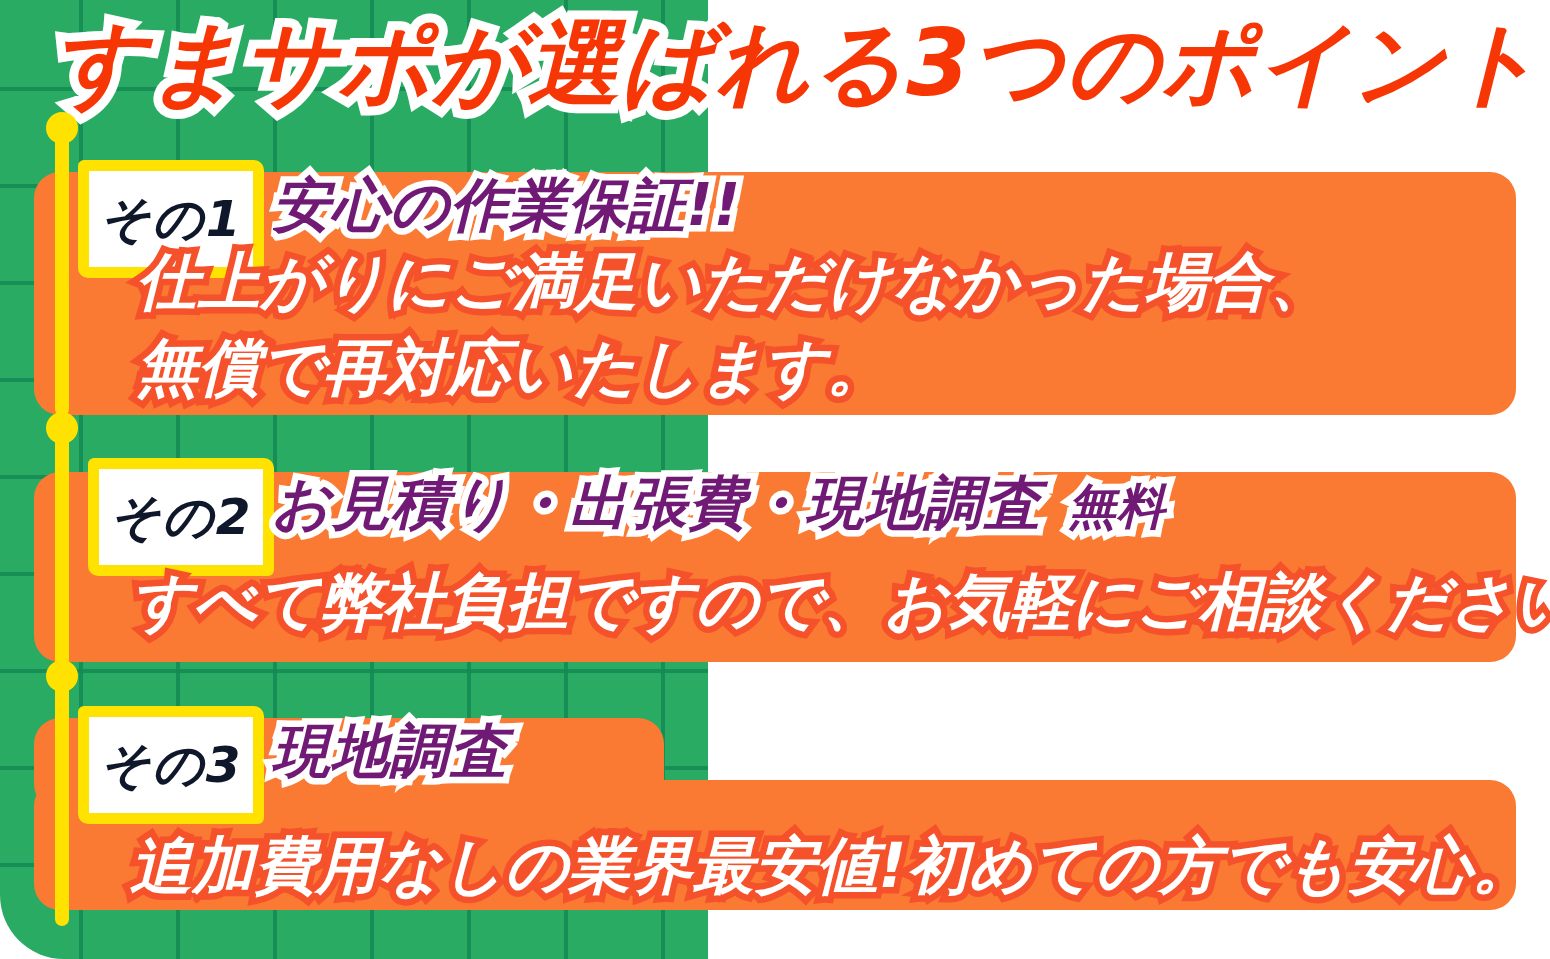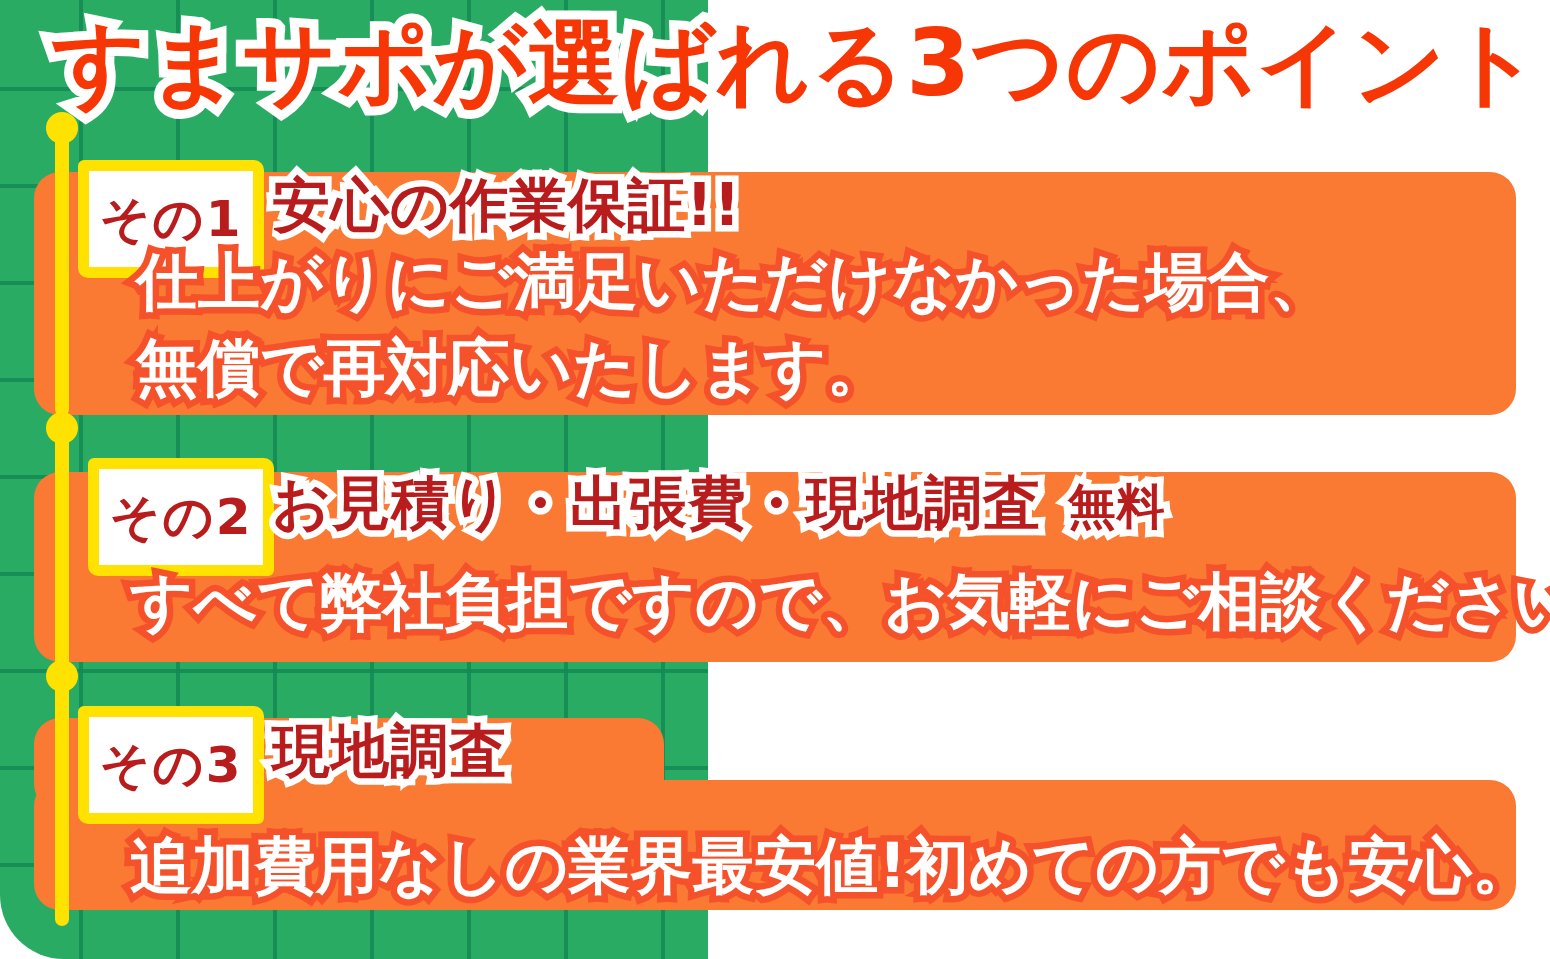--- a/index.html
+++ b/index.html
@@ -1,19 +1,19 @@
 <!DOCTYPE html>
 <html><head>
 <meta charset="utf-8">
 <style>
   * { margin:0; padding:0; box-sizing:border-box; }
   html,body { width:1550px; height:959px; background:#ffffff; overflow:hidden; }
   body { font-family:"DejaVu Sans", sans-serif; }
 
-  #stage { position:relative; width:1550px; height:959px; background:#ffffff; }
+  #stage { position:relative; width:1550px; height:959px; background:#ffffff;font-style:italic; }
 
   
   .green-panel{
     position:absolute; left:0; top:0; width:708px; height:959px;
     background:#2aab63;
     border-bottom-left-radius:64px;
     overflow:hidden;
   }
   .green-grid{
     position:absolute; inset:0;
@@ -56,29 +56,29 @@
   
   .flag{
     position:absolute; z-index:4;
     width:186px; height:118px;
     background:#ffffff;
     border:11px solid #ffe200;
     border-radius:6px 10px 6px 10px;
     display:flex; align-items:center; justify-content:center;
   }
   .flag-label{
-    color:#b91c1c; font-weight:bold; font-size:50px; line-height:50px;
+    color:#0f172a; font-weight:bold; font-size:50px; line-height:50px;
     letter-spacing:2px; white-space:nowrap;
   }
 
   
   .headline{
     position:absolute; z-index:5;
     font-size:58px; line-height:66px; font-weight:bold;
-    color:#b91c1c; white-space:nowrap; letter-spacing:1px;
+    color:#701a75; white-space:nowrap; letter-spacing:1px;
     -webkit-text-stroke:13px #ffffff;
     paint-order:stroke fill;
   }
   .headline .big{ font-size:48px; }
 
   
   .body-line{
     position:absolute; z-index:5;
     font-size:62px; line-height:72px; font-weight:bold;
     color:#ffffff; white-space:nowrap; letter-spacing:0px;

